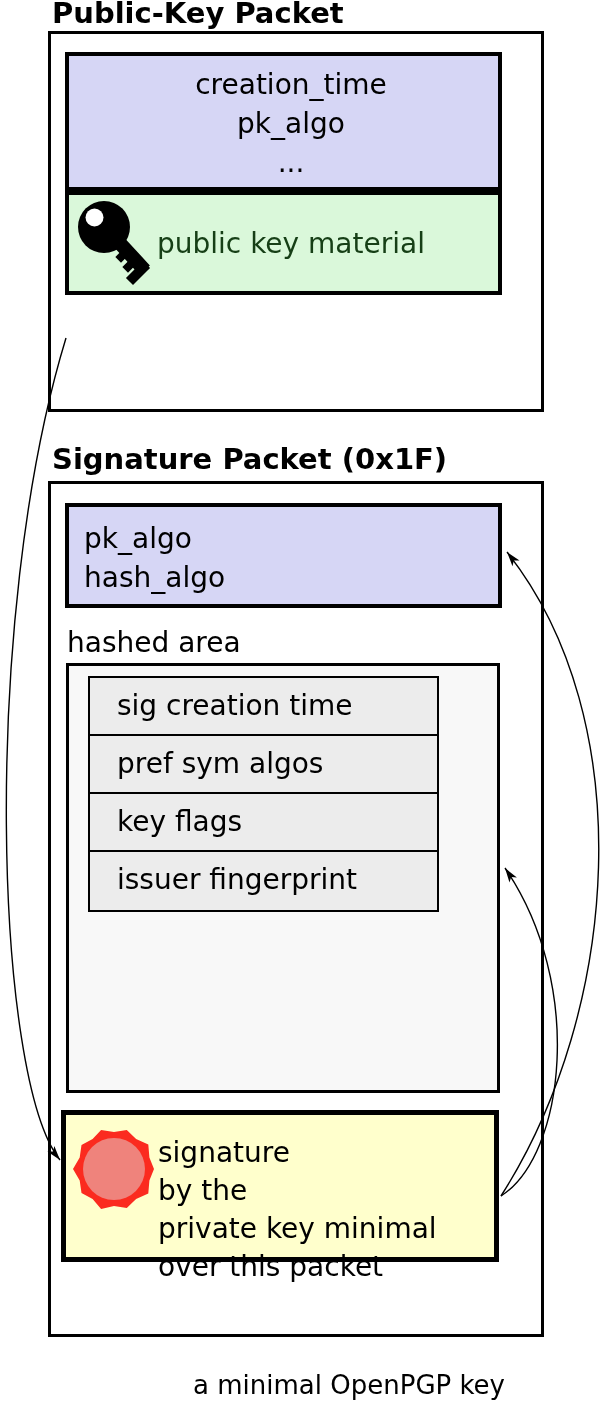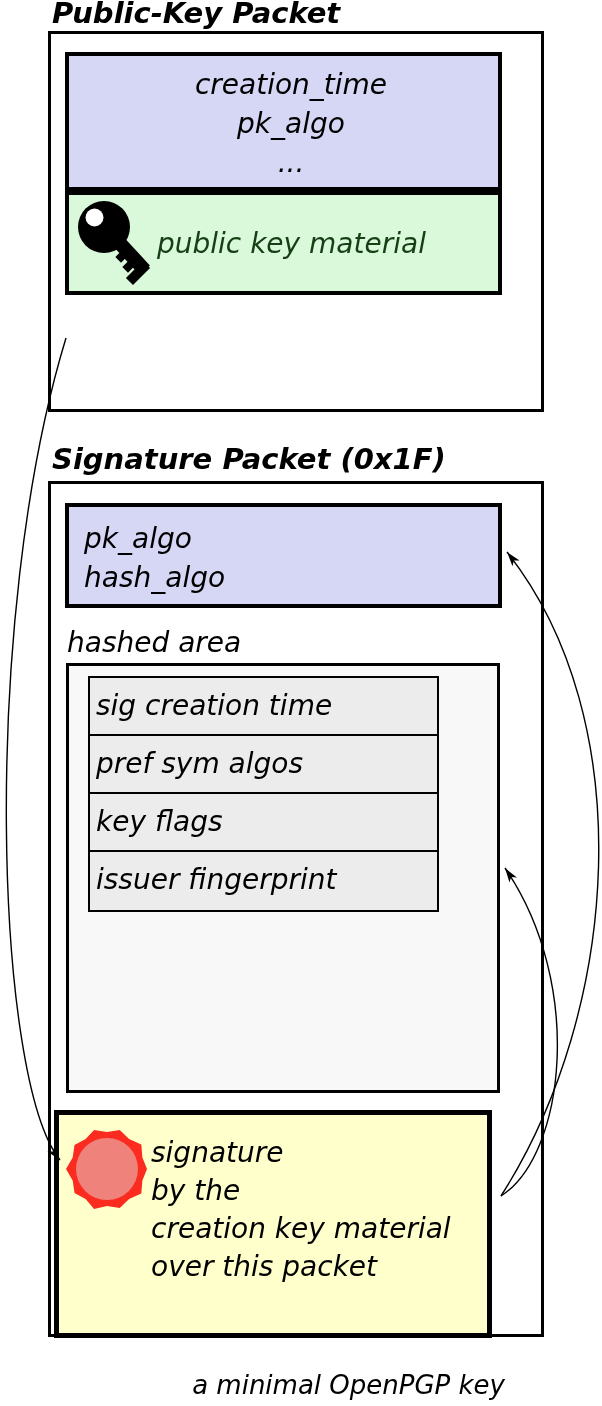--- a/index.html
+++ b/index.html
@@ -1,20 +1,19 @@
 <!DOCTYPE html>
 <html style="--packet-fields-bg: #d6d6f5; --key-material-bg: #daf8da; --key-material-text: #163f16; --signature-bg: #ffffcc; --seal-ring: #fb2b1f; --seal-fill: #ef837c; --subpacket-row-bg: #ececec; --hashed-area-bg: #f8f8f8;"><head>
 <meta charset="utf-8">
 <style>
   html,body { margin:0; padding:0; background:#fff; }
   #canvas {
     position:relative; width:602px; height:1406px; background:#fff;
     font-family:"DejaVu Sans","Liberation Sans",sans-serif; color:#000;
     overflow:hidden;
-    font-style:italic;
   }
   .abs { position:absolute; box-sizing:border-box; }
 
   .packet-title { font-weight:bold; font-size:29px; line-height:32px; white-space:nowrap; }
   #pkp-title { left:52px; top:-3px; }
   #sig-title { left:52px; top:443px; }
 
   .outer-box { border:3px solid #000; background:#fff; }
   #pkp-outer { left:48px; top:31px;  width:496px; height:381px; }
   #sig-outer { left:48px; top:481px; width:496px; height:856px; }
@@ -37,27 +36,27 @@
   }
 
   #hashed-label { left:67px; top:627px; font-size:28px; line-height:32px; }
   #hashed-box {
     left:66px; top:663px; width:434px; height:430px;
     border:3px solid #000; background:var(--hashed-area-bg,#f8f8f8);
   }
   #subpacket-table { left:88px; top:676px; width:351px; border:2px solid #000; }
   .subpacket-row {
     box-sizing:border-box; height:58px; line-height:56px;
-    padding-left:6px; font-size:28px; white-space:nowrap;
+    padding-left:27px; font-size:28px; white-space:nowrap;
     background:var(--subpacket-row-bg,#ececec); border-bottom:2px solid #000;
   }
   .subpacket-row:last-child { border-bottom:none; }
 
   #sig-box {
-    left:54px; top:1110px; width:438px; height:228px;
+    left:61px; top:1110px; width:438px; height:152px;
     border:5px solid #000; background:var(--signature-bg,#ffffcc);
   }
   #seal-icon { position:absolute; left:4px; top:10px; }
   #sig-lines { position:absolute; left:92px; top:19px; font-size:28px; line-height:38px; white-space:nowrap; }
 
   #caption { left:0; top:1370px; width:505px; text-align:right; font-size:26px; }
 
   #arrow-layer { position:absolute; left:0; top:0; pointer-events:none; }
 </style>
 </head>
@@ -115,21 +114,21 @@
     <svg id="seal-icon" width="88" height="88" viewBox="0 0 88 88">
       <path fill="var(--seal-ring,#fb2b1f)" d="
         M84,44 L79.4,55.4 L78.3,68.4 L66.1,73.9 L56.8,83 L44,81 L31.1,84.1
         L22.6,73.9 L11.5,68.1 L9.7,55.4 L3,44 L9.7,32.6 L11.5,19.9 L22.6,14.1
         L31.1,4.9 L44,7 L56.8,5 L66.1,14.1 L78.3,19.6 L79.4,32.6 Z"></path>
       <circle cx="44" cy="44" r="31" fill="var(--seal-fill,#ef837c)"></circle>
     </svg>
     <div id="sig-lines">
       <div>signature</div>
       <div>by the</div>
-      <div>creation key material</div>
+      <div>private key minimal</div>
       <div>over this packet</div>
     </div>
   </div>
 
   <div class="abs" id="caption">a minimal OpenPGP key</div>
 
   <svg id="arrow-layer" width="602" height="1406" viewBox="0 0 602 1406">
     <defs>
       <marker id="arrhead" markerUnits="userSpaceOnUse" markerWidth="18" markerHeight="12" refX="15" refY="5" orient="auto">
         <polygon points="0.5,0.5 15,5 0.5,9.5 4,5" fill="#000"></polygon>

